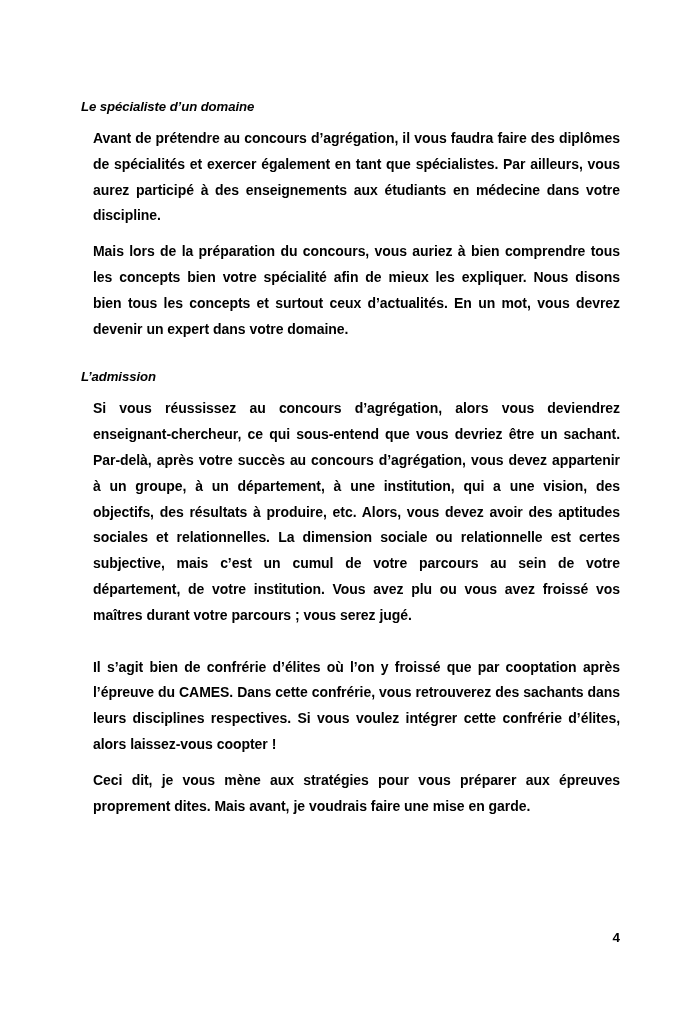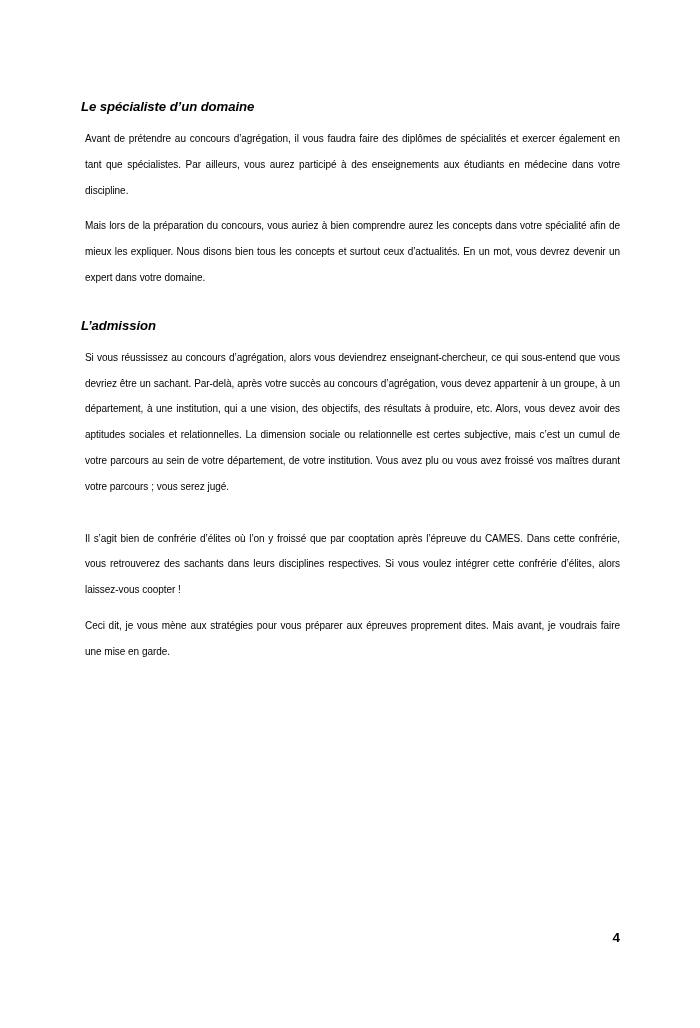--- a/index.html
+++ b/index.html
@@ -37,28 +37,29 @@
     line-height: 17px;
     letter-spacing: -0.1px;
     margin: 0 0 11px 0;
     text-align: left;
     white-space: nowrap;
   }
   .section-block + .section-block {
     margin-top: 26px;
   }
   p.body-par {
-    font-size: 10px;
+    font-size: 14px;
     line-height: 25.8px;
     text-align: justify;
     text-justify: inter-word;
-    margin: 0 0 10px 4px;
+    margin: 0 0 10px 12px;
     letter-spacing: -0.05px;
     word-spacing: 0.1px;
     hyphens: none;
+    font-weight: bold;
   }
   p.body-par:last-child {
     margin-bottom: 0;
   }
   .page-number {
     position: absolute;
     left: 0;
     top: 930px;
     width: 620px;
     text-align: right;
@@ -69,21 +70,21 @@
 </style>
 </head>
 <body>
 
 <div class="page">
   <div class="content">
 
     <div class="section-block">
       <h2 class="section-heading">Le spécialiste d’un domaine</h2>
       <p class="body-par">Avant de prétendre au concours d’agrégation, il vous faudra faire des diplômes de spécialités et exercer également en tant que spécialistes. Par ailleurs, vous aurez participé à des enseignements aux étudiants en médecine dans votre discipline.</p>
-      <p class="body-par">Mais lors de la préparation du concours, vous auriez à bien comprendre aurez les concepts dans votre spécialité afin de mieux les expliquer. Nous disons bien tous les concepts et surtout ceux d’actualités. En un mot, vous devrez devenir un expert dans votre domaine.</p>
+      <p class="body-par">Mais lors de la préparation du concours, vous auriez à bien comprendre tous les concepts bien votre spécialité afin de mieux les expliquer. Nous disons bien tous les concepts et surtout ceux d’actualités. En un mot, vous devrez devenir un expert dans votre domaine.</p>
     </div>
 
     <div class="section-block">
       <h2 class="section-heading">L’admission</h2>
       <p class="body-par">Si vous réussissez au concours d’agrégation, alors vous deviendrez enseignant-chercheur, ce qui sous-entend que vous devriez être un sachant. Par-delà, après votre succès au concours d’agrégation, vous devez appartenir à un groupe, à un département, à une institution, qui a une vision, des objectifs, des résultats à produire, etc. Alors, vous devez avoir des aptitudes sociales et relationnelles. La dimension sociale ou relationnelle  est certes subjective, mais c’est un cumul de votre parcours au sein de votre département, de votre institution. Vous avez plu ou vous avez froissé vos maîtres durant votre parcours ; vous serez jugé.</p>
     </div>
 
     <div class="section-block">
       <p class="body-par">Il s’agit bien de confrérie d’élites où l’on y froissé que par cooptation après l’épreuve du CAMES. Dans cette confrérie, vous retrouverez des sachants dans leurs disciplines respectives. Si vous voulez intégrer cette confrérie d’élites, alors laissez-vous coopter !</p>
       <p class="body-par">Ceci dit, je vous mène aux stratégies pour vous préparer aux épreuves proprement dites. Mais avant, je voudrais faire une mise en garde.</p>

